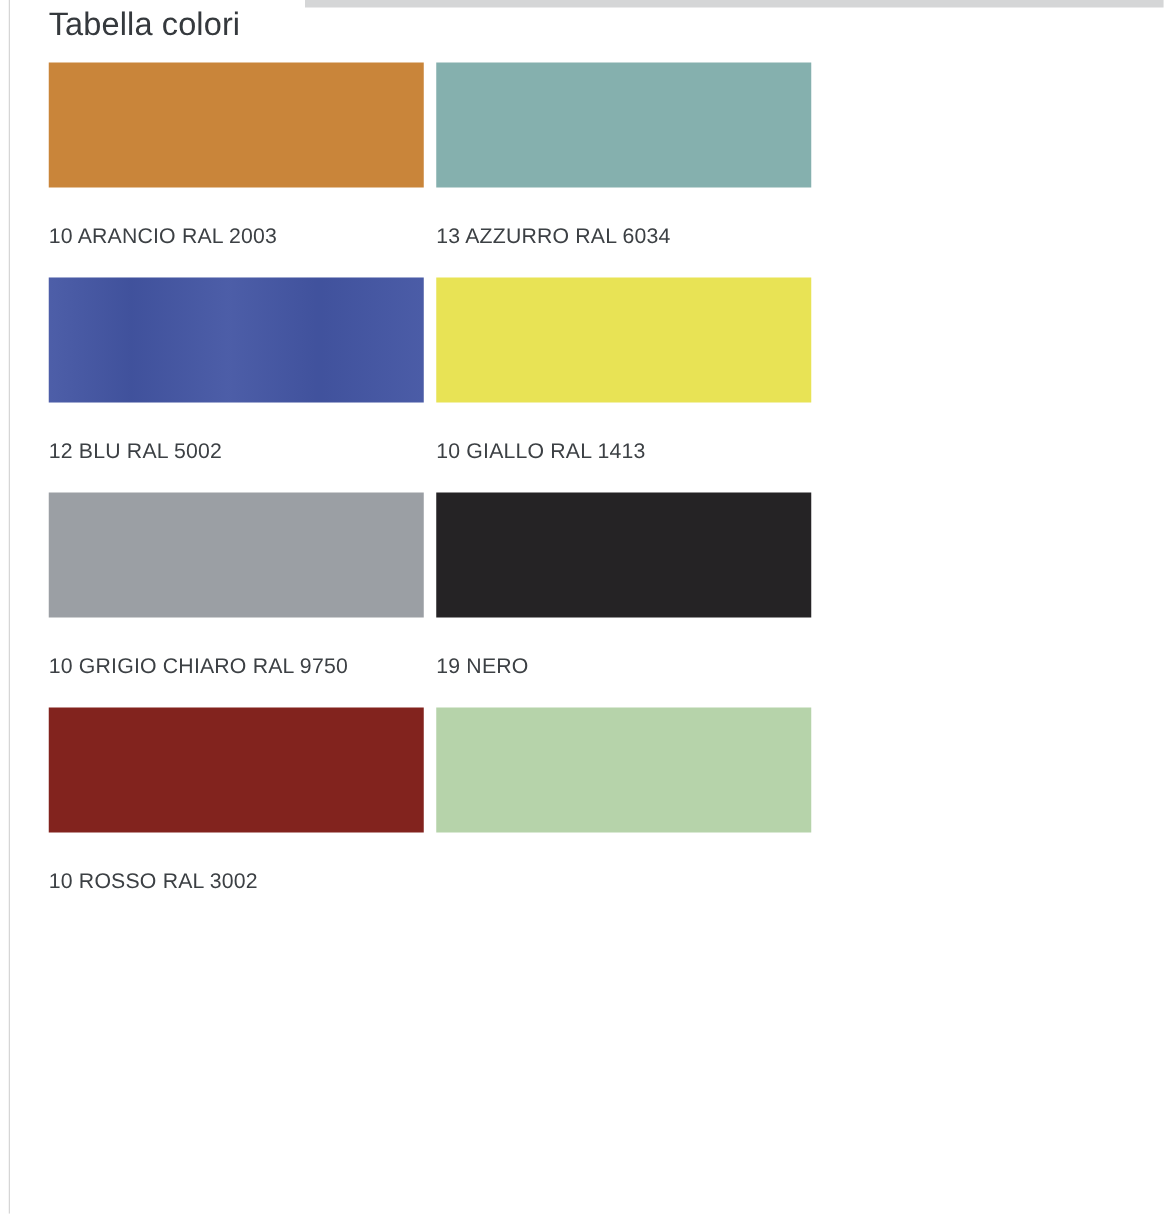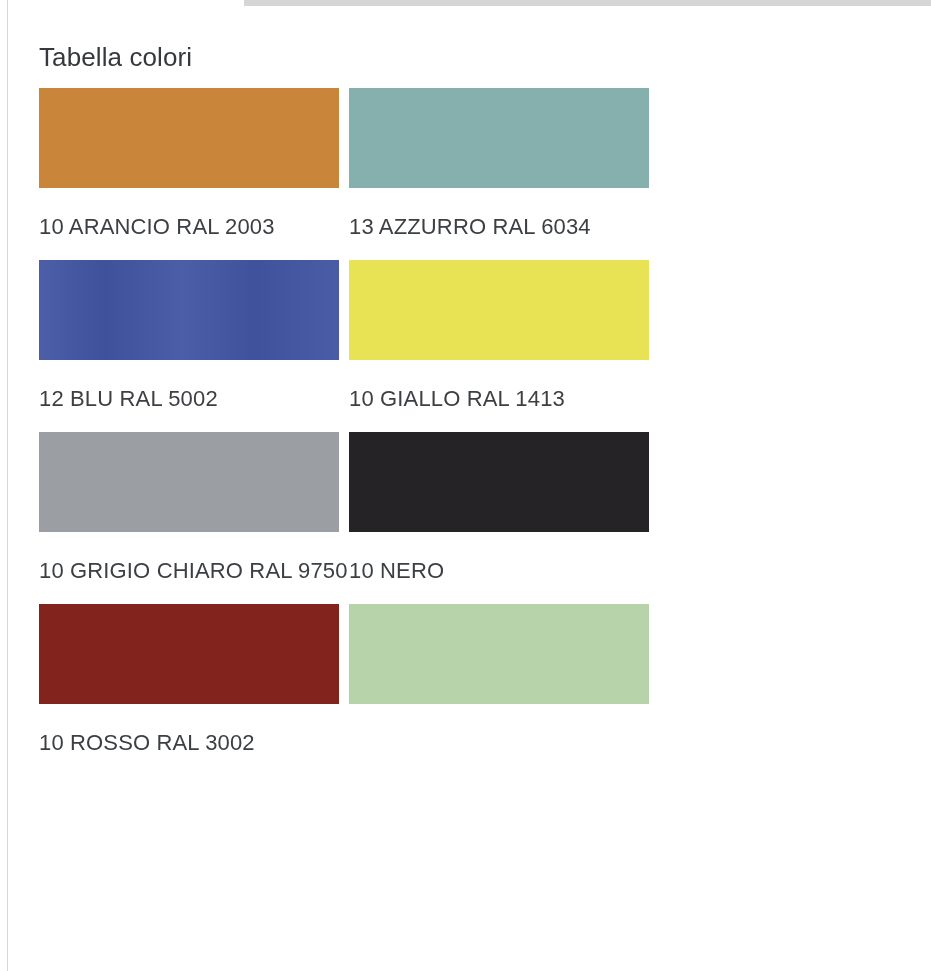--- a/index.html
+++ b/index.html
@@ -41,21 +41,20 @@
   }
 
   .content {
     position: absolute;
     left: 39px;
     top: 0;
     width: 860px;
   }
 
   .panel-title {
-    margin-top: 38px;
     font-size: 26px;
     font-weight: 400;
     line-height: 38px;
     color: #35393d;
     letter-spacing: 0.1px;
   }
 
   .color-grid {
     margin-top: 12px;
     display: grid;
@@ -82,21 +81,21 @@
       linear-gradient(90deg,
         rgba(255,255,255,0.055) 0%,
         rgba(0,0,0,0.045) 22%,
         rgba(255,255,255,0.05) 48%,
         rgba(0,0,0,0.04) 72%,
         rgba(255,255,255,0.045) 100%);
   }
 
   .swatch-label {
     margin-top: 29px;
-    font-size: 22px;
+    font-size: 17px;
     font-weight: 400;
     line-height: 20px;
     color: #3c4044;
     letter-spacing: 0.15px;
     white-space: nowrap;
   }
 </style>
 </head>
 <body>
 
@@ -125,21 +124,21 @@
         <div class="color-cell">
           <div class="swatch" style="background-color: rgb(232, 227, 85);"></div>
           <div class="swatch-label">10 GIALLO RAL 1413</div>
         </div>
         <div class="color-cell">
           <div class="swatch" style="background-color: rgb(155, 159, 164);"></div>
           <div class="swatch-label">10 GRIGIO CHIARO RAL 9750</div>
         </div>
         <div class="color-cell">
           <div class="swatch" style="background-color: rgb(37, 35, 37);"></div>
-          <div class="swatch-label">10 NERO</div>
+          <div class="swatch-label">19 NERO</div>
         </div>
         <div class="color-cell">
           <div class="swatch" style="background-color: rgb(130, 35, 30);"></div>
           <div class="swatch-label">10 ROSSO RAL 3002</div>
         </div>
         <div class="color-cell">
           <div class="swatch" style="background-color: rgb(182, 211, 170);"></div>
         </div>
         <div class="color-cell empty"></div>
       </div>

